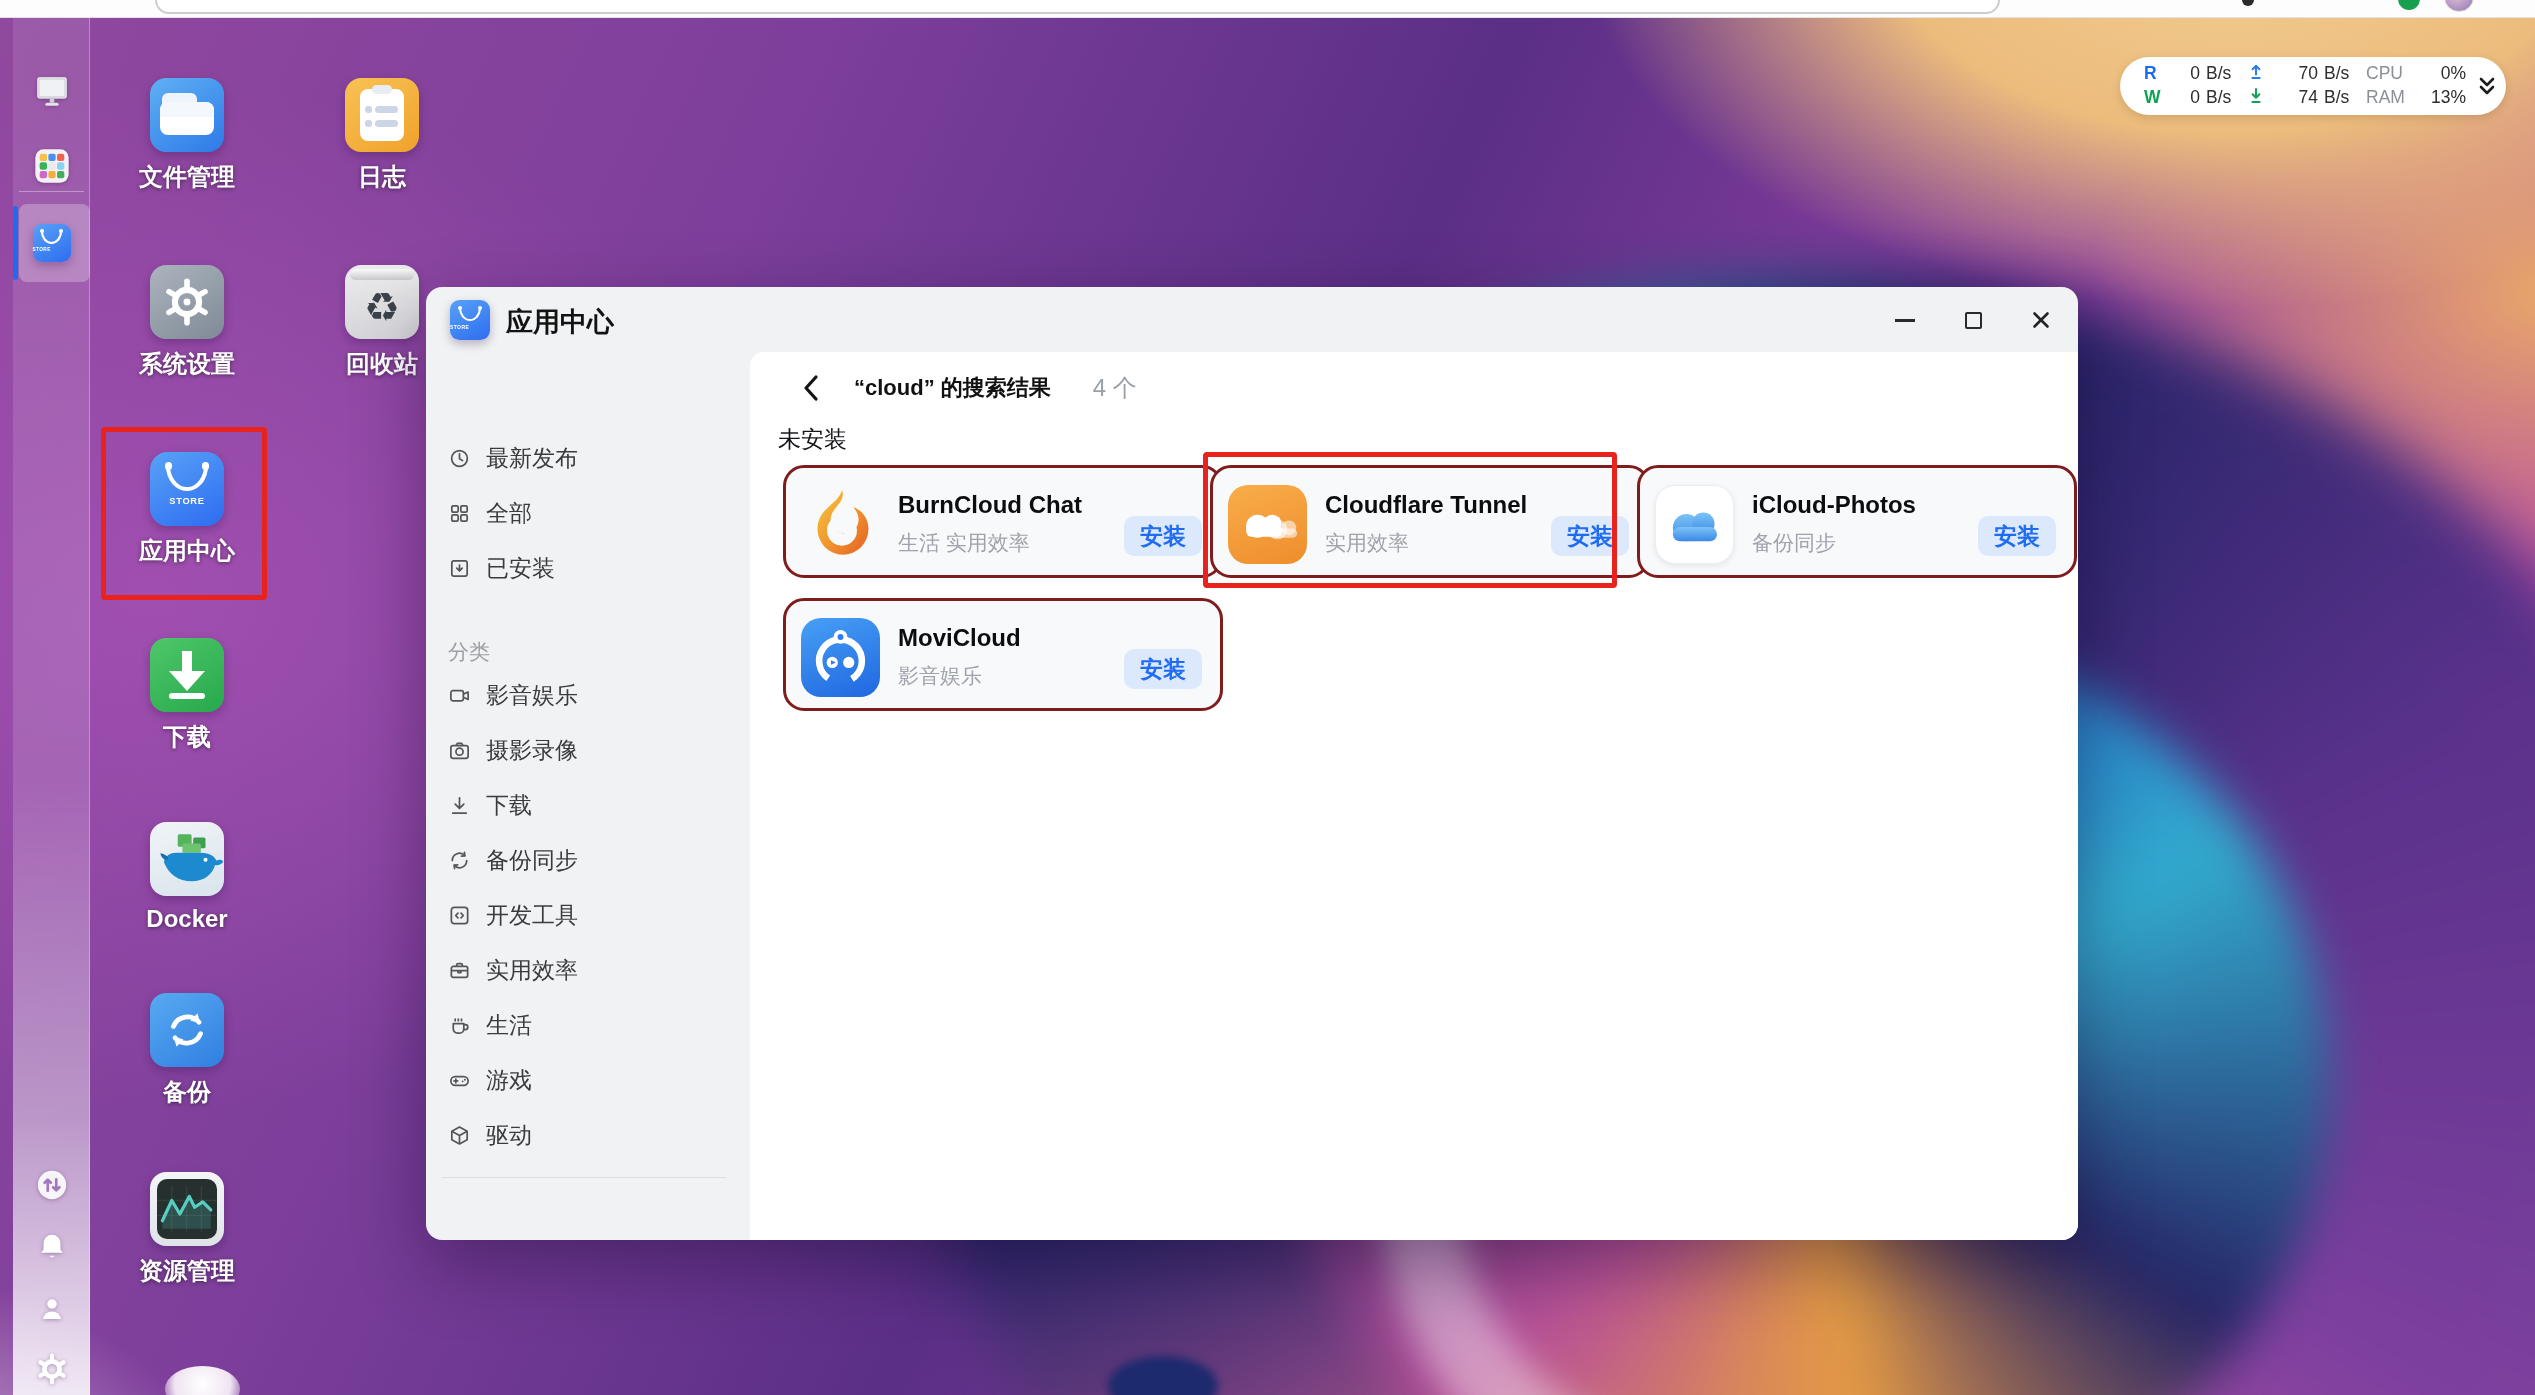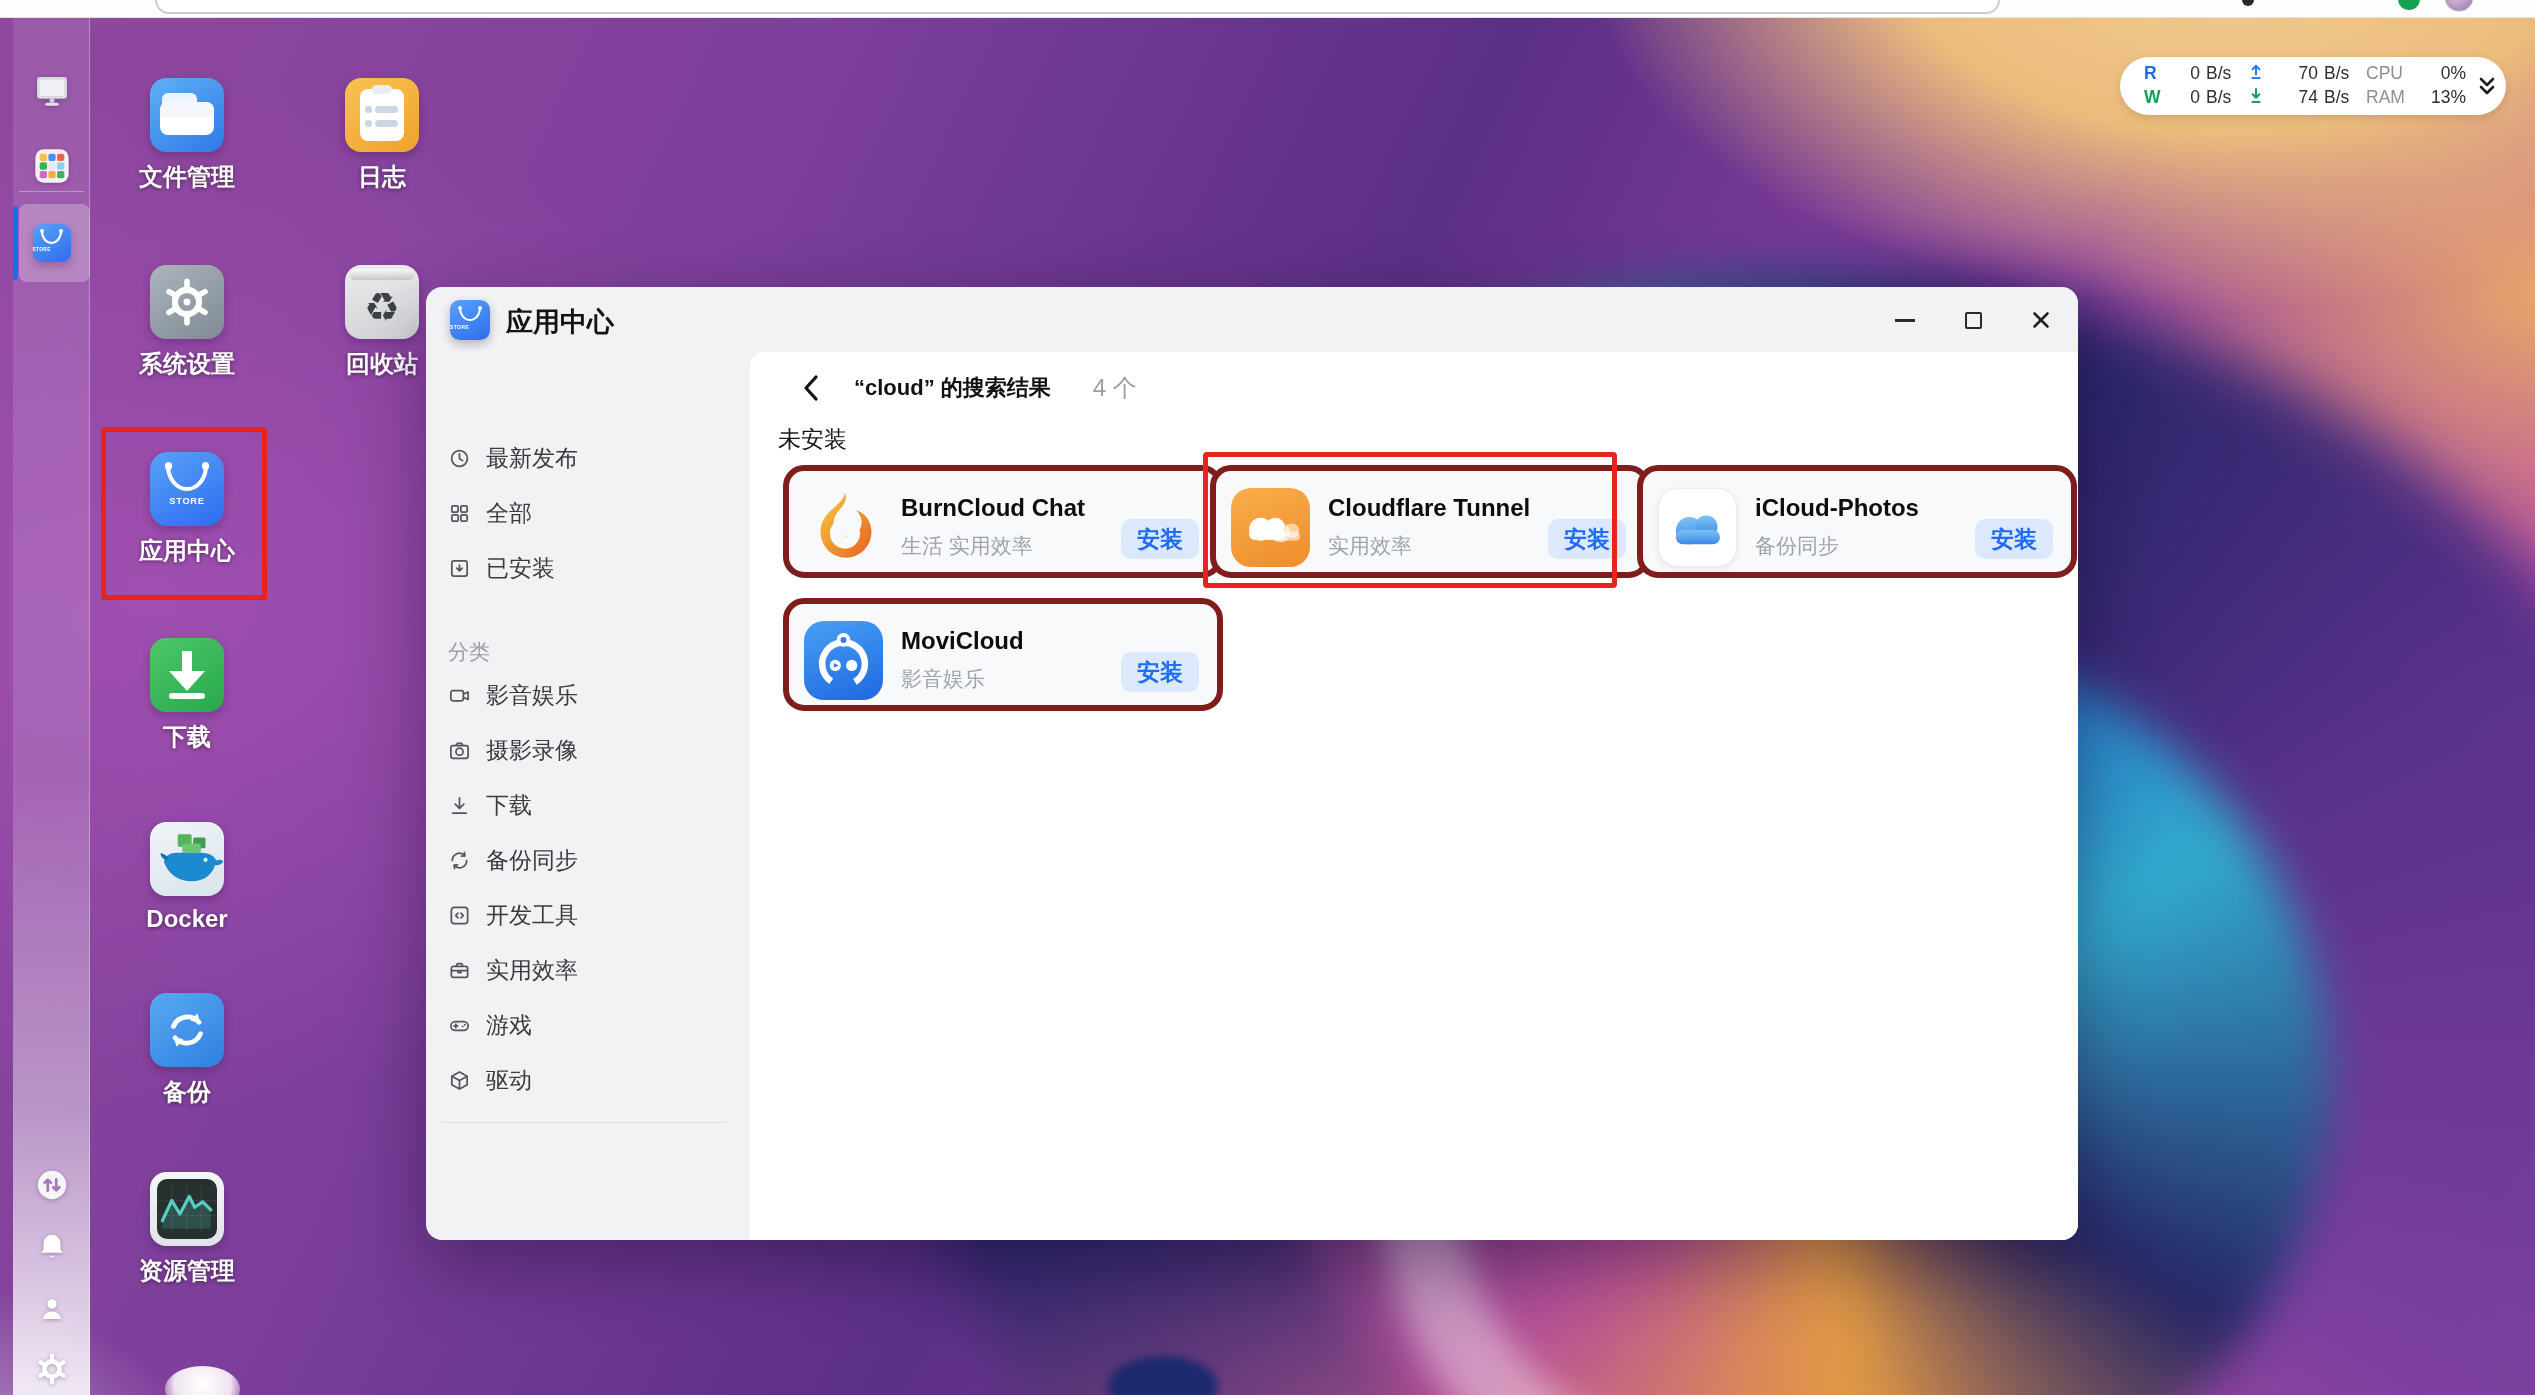--- a/index.html
+++ b/index.html
@@ -120,21 +120,21 @@
   .nav-divider { margin:14px 8px 6px 8px; border-top:1px solid #dcdee2; }
 
   
   .main { position:absolute; left:324px; top:65px; width:1328px; height:888px; background:#fff; border-radius:14px 0 16px 0; }
   .res-header { position:absolute; left:44px; top:16px; display:flex; align-items:center; gap:26px; }
   .back-btn { width:34px; height:40px; display:flex; align-items:center; justify-content:center; cursor:pointer; }
   .res-title { font-size:22px; font-weight:bold; color:#111; }
   .res-count { font-size:24px; color:#9aa0a8; margin-left:16px; }
   .sec-label { position:absolute; left:28px; top:72px; font-size:23px; color:#15161a; }
 
-  .card { position:absolute; width:440px; height:113px; background:#f8f9fb; border:6px solid #7f1d1d; border-radius:21px; cursor:pointer; }
+  .card { position:absolute; width:440px; height:113px; background:#f8f9fb; border:3px solid #7f1d1d; border-radius:21px; cursor:pointer; }
   .card .c-icon { position:absolute; left:15px; top:17px; width:79px; height:79px; }
   .card .c-name { position:absolute; left:112px; top:23px; font-size:24px; font-weight:600; color:#0c0d0f; white-space:nowrap; }
   .card .c-tags { position:absolute; left:112px; top:61px; font-size:21px; color:#9fa3ab; }
   .card .c-install { position:absolute; right:18px; top:48px; width:78px; height:40px; background:#dce9fc; color:#1f6cf2;
     font-size:23px; font-weight:bold; border:none; border-radius:10px; display:flex; align-items:center; justify-content:center; cursor:pointer; font-family:inherit; }
   .card.p00 { left:33px;  top:113px; }
   .card.p01 { left:460px; top:113px; }
   .card.p02 { left:887px; top:113px; }
   .card.p10 { left:33px;  top:246px; }
 
@@ -453,20 +453,28 @@
           <span>开发工具</span>
         </div>
         <div class="nav-item">
           <svg width="23" height="23" viewBox="0 0 24 24" fill="none" stroke="#55565a" stroke-width="1.8" stroke-linejoin="round">
             <rect x="3.5" y="7.8" width="17" height="11.4" rx="2"></rect>
               <path d="M9 7.8V6.4A1.6 1.6 0 0 1 10.6 4.8h2.8A1.6 1.6 0 0 1 15 6.4v1.4 M3.5 12.2h7 M13.5 12.2h7 M10.5 12.2h3v2h-3z"></path>
           </svg>
           <span>实用效率</span>
         </div>
         <div class="nav-item">
+          <svg width="23" height="23" viewBox="0 0 24 24" fill="none" stroke="#55565a" stroke-width="1.8" stroke-linecap="round" stroke-linejoin="round">
+            <path d="M5.5 10h11v5.6a4.4 4.4 0 0 1-4.4 4.4H9.9a4.4 4.4 0 0 1-4.4-4.4z"></path>
+            <path d="M16.5 11h1.6a2.6 2.6 0 0 1 0 5.2h-1.6"></path>
+            <path d="M7.5 7V5.4 M10.8 7V5.4 M14.1 7V5.4"></path>
+          </svg>
+          <span>生活</span>
+        </div>
+        <div class="nav-item">
           <svg width="23" height="23" viewBox="0 0 24 24" fill="none" stroke="#55565a" stroke-width="1.8" stroke-linecap="round">
             <rect x="3" y="8" width="18" height="9" rx="4.5"></rect>
               <path d="M8.2 10.6v3.8 M6.3 12.5h3.8"></path>
             <circle cx="15.3" cy="12.9" r="1" fill="#55565a" stroke="none"></circle>
               <circle cx="17.6" cy="11.2" r="1" fill="#55565a" stroke="none"></circle>
           </svg>
           <span>游戏</span>
         </div>
         <div class="nav-item">
           <svg width="23" height="23" viewBox="0 0 24 24" fill="none" stroke="#55565a" stroke-width="1.8" stroke-linejoin="round">

